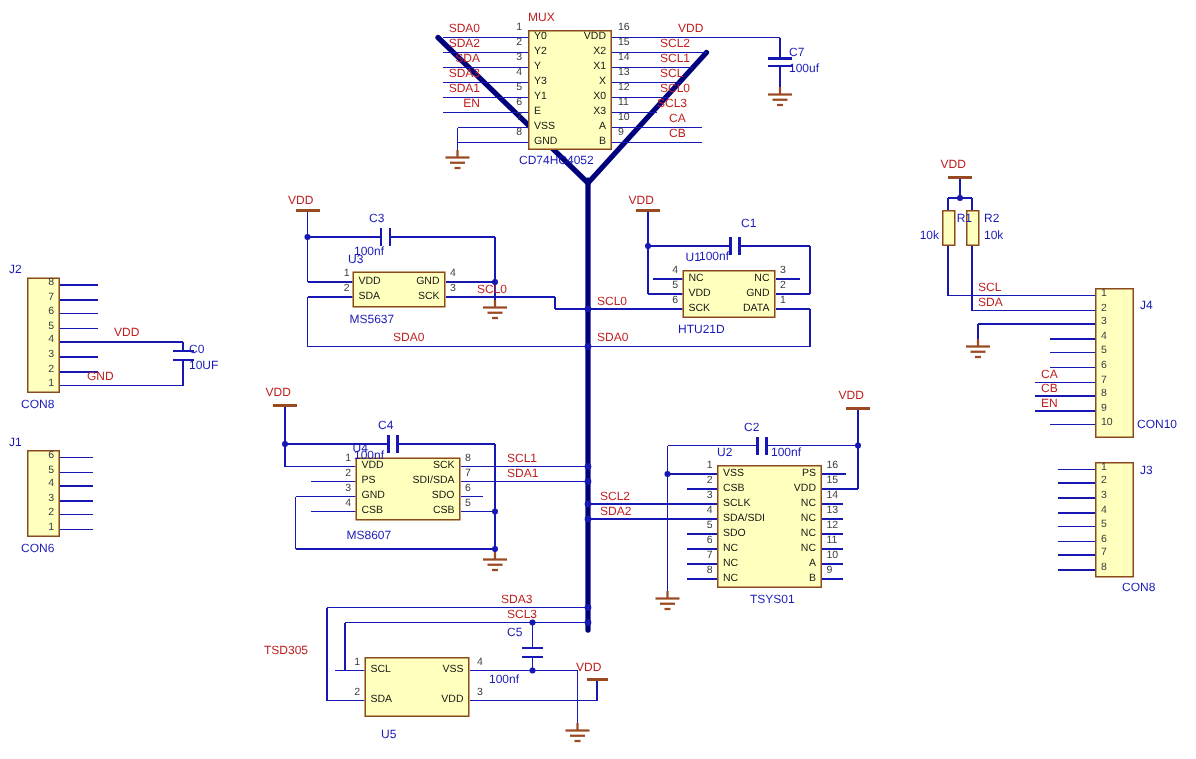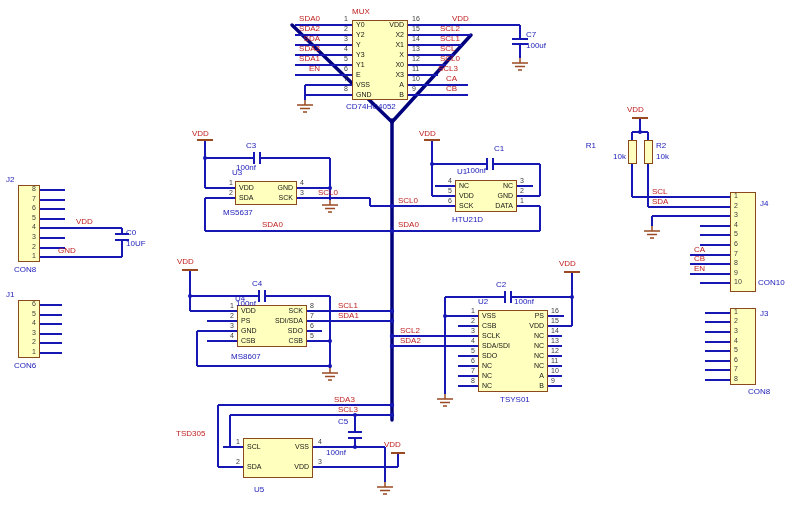--- a/index.html
+++ b/index.html
@@ -326,21 +326,21 @@
 <span class="t net" style="left:440px;top:45px">SCL</span>
 <span class="t net" style="left:440px;top:55px">SCL0</span>
 <span class="t net" style="left:438px;top:65px">SCL3</span>
 <span class="t net" style="left:446px;top:75px">CA</span>
 <span class="t net" style="left:446px;top:85px">CB</span>
 
 <span class="t des" style="left:526px;top:31px">C7</span>
 <span class="t des" style="left:526px;top:42px">100uf</span>
 
 <span class="t des" style="left:232px;top:169px">U3</span>
-<span class="t des" style="left:223px;top:209px">MS5637</span>
+<span class="t des" style="left:233px;top:209px">MS5637</span>
 <span class="t pn ra" style="left:233px;top:179px">1</span>
 <span class="t pn ra" style="left:233px;top:189px">2</span>
 <span class="t nm" style="left:239px;top:184px">VDD</span>
 <span class="t nm" style="left:239px;top:194px">SDA</span>
 <span class="t nm ra" style="left:293px;top:184px">GND</span>
 <span class="t nm ra" style="left:293px;top:194px">SCK</span>
 <span class="t pn" style="left:300px;top:179px">4</span>
 <span class="t pn" style="left:300px;top:189px">3</span>
 <span class="t pwr" style="left:192px;top:130px">VDD</span>
 <span class="t des" style="left:246px;top:142px">C3</span>
@@ -466,21 +466,21 @@
 <span class="t des" style="left:6px;top:291px">J1</span>
 <span class="t des" style="left:14px;top:362px">CON6</span>
 <span class="t pn ra" style="left:36px;top:300px">6</span>
 <span class="t pn ra" style="left:36px;top:310px">5</span>
 <span class="t pn ra" style="left:36px;top:319px">4</span>
 <span class="t pn ra" style="left:36px;top:329px">3</span>
 <span class="t pn ra" style="left:36px;top:338px">2</span>
 <span class="t pn ra" style="left:36px;top:348px">1</span>
 
 <span class="t pwr" style="left:627px;top:106px">VDD</span>
-<span class="t des ra" style="left:596px;top:142px">R1</span>
+<span class="t des ra" style="left:648px;top:142px">R1</span>
 <span class="t des" style="left:656px;top:142px">R2</span>
 <span class="t des ra" style="left:626px;top:153px">10k</span>
 <span class="t des" style="left:656px;top:153px">10k</span>
 <span class="t net" style="left:652px;top:188px">SCL</span>
 <span class="t net" style="left:652px;top:198px">SDA</span>
 <span class="t net" style="left:694px;top:246px">CA</span>
 <span class="t net" style="left:694px;top:255px">CB</span>
 <span class="t net" style="left:694px;top:265px">EN</span>
 <span class="t des" style="left:760px;top:200px">J4</span>
 <span class="t des" style="left:758px;top:279px">CON10</span>

